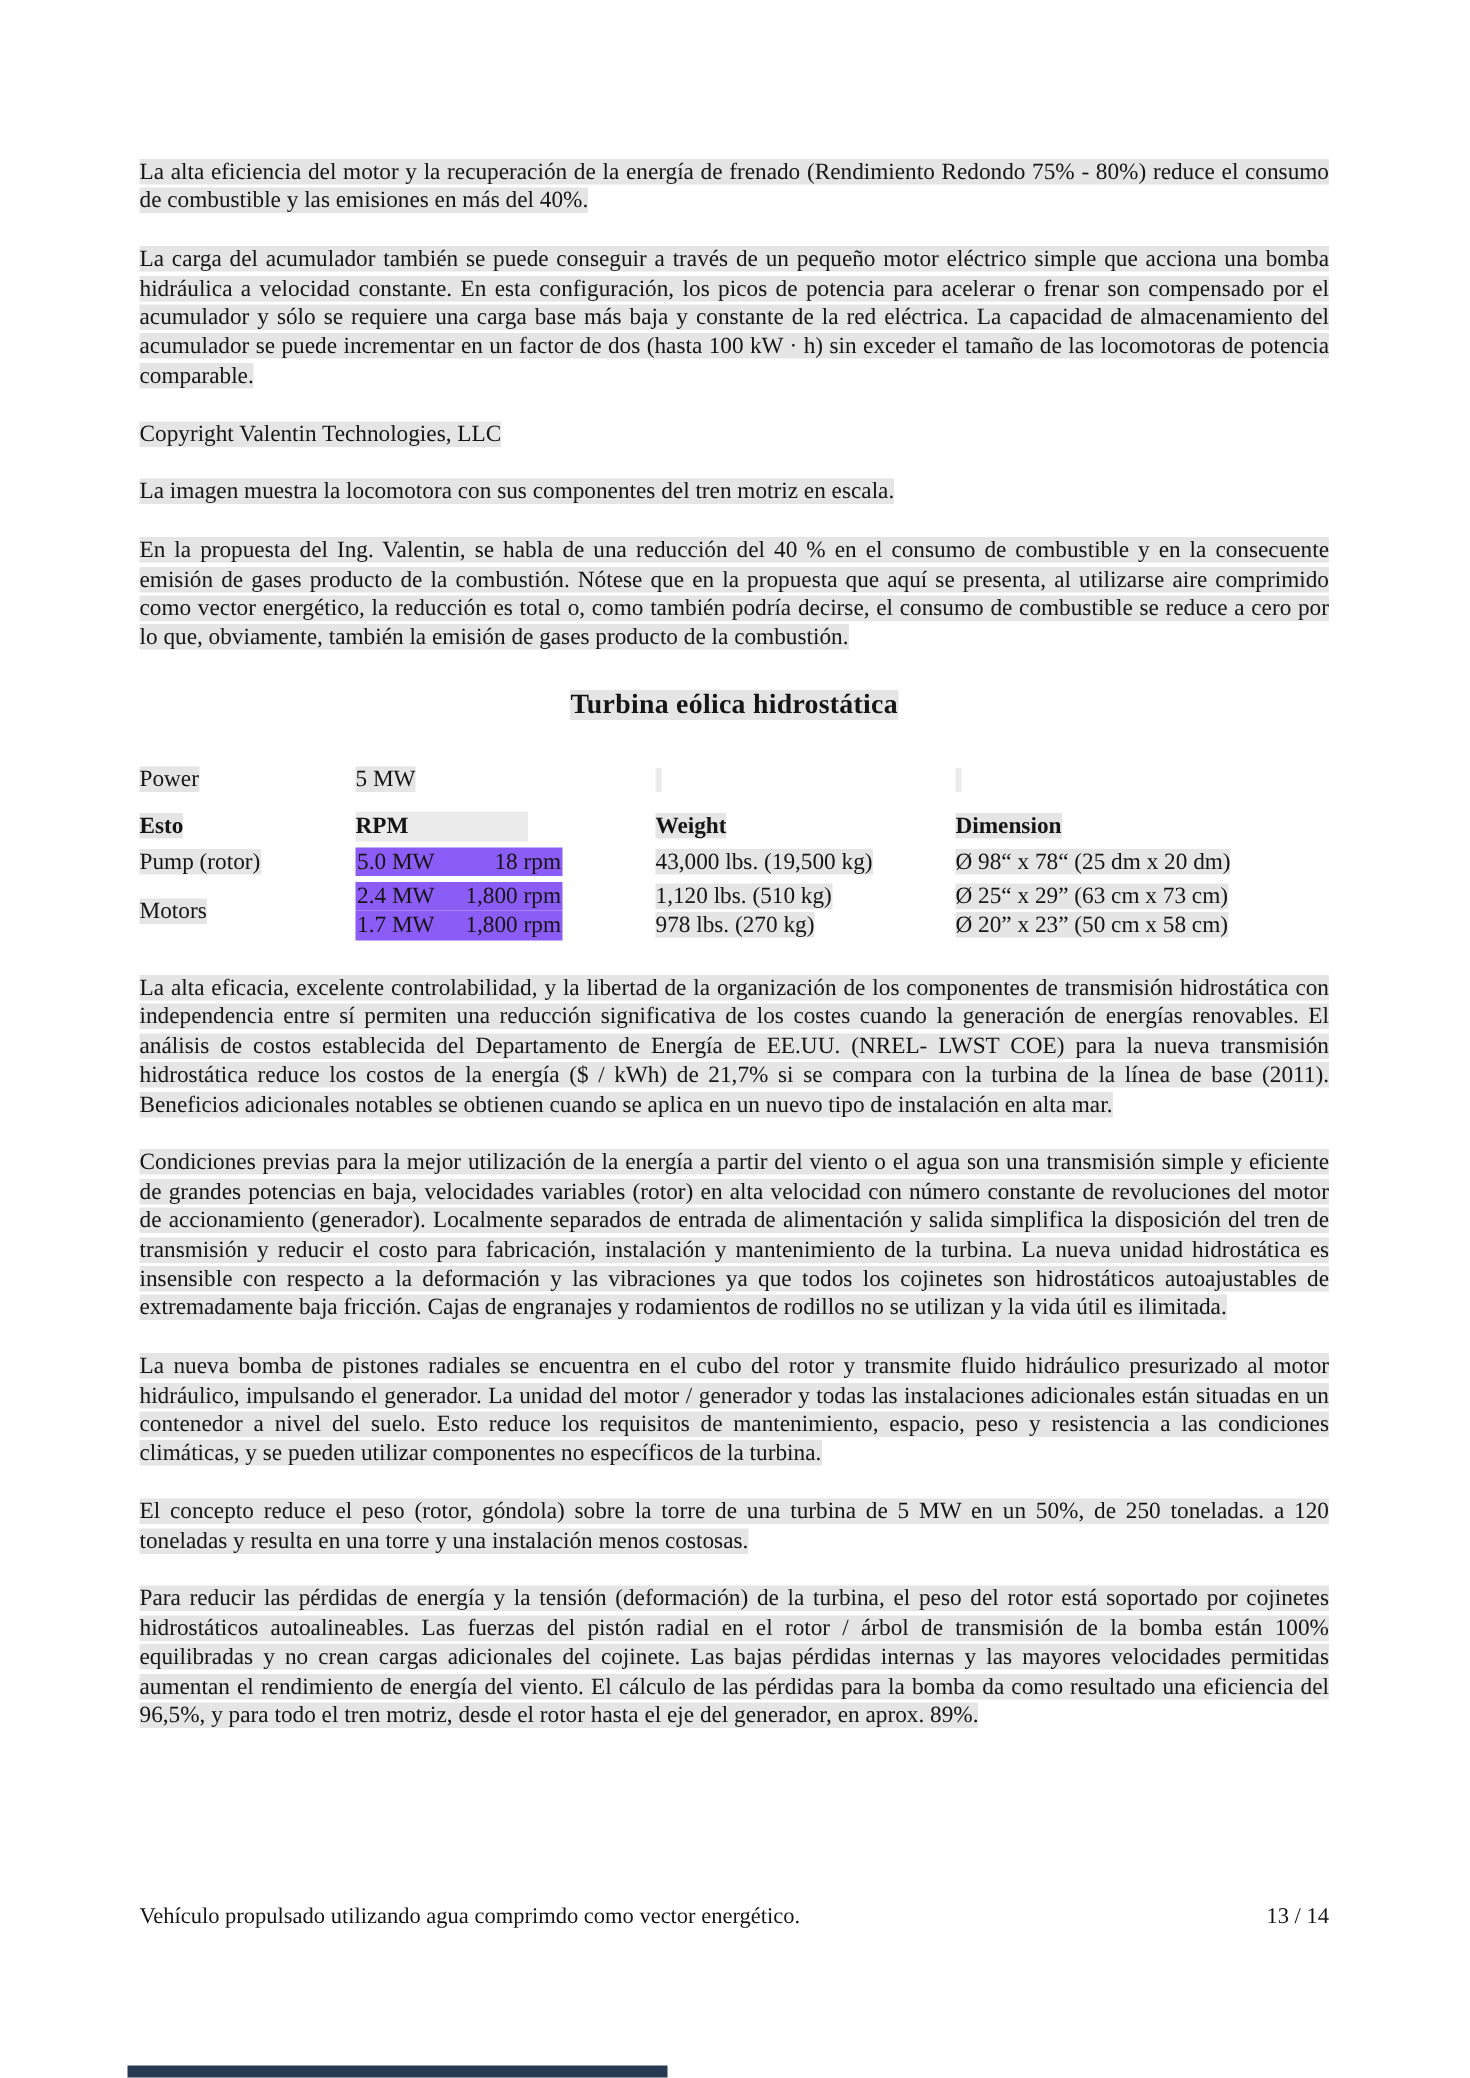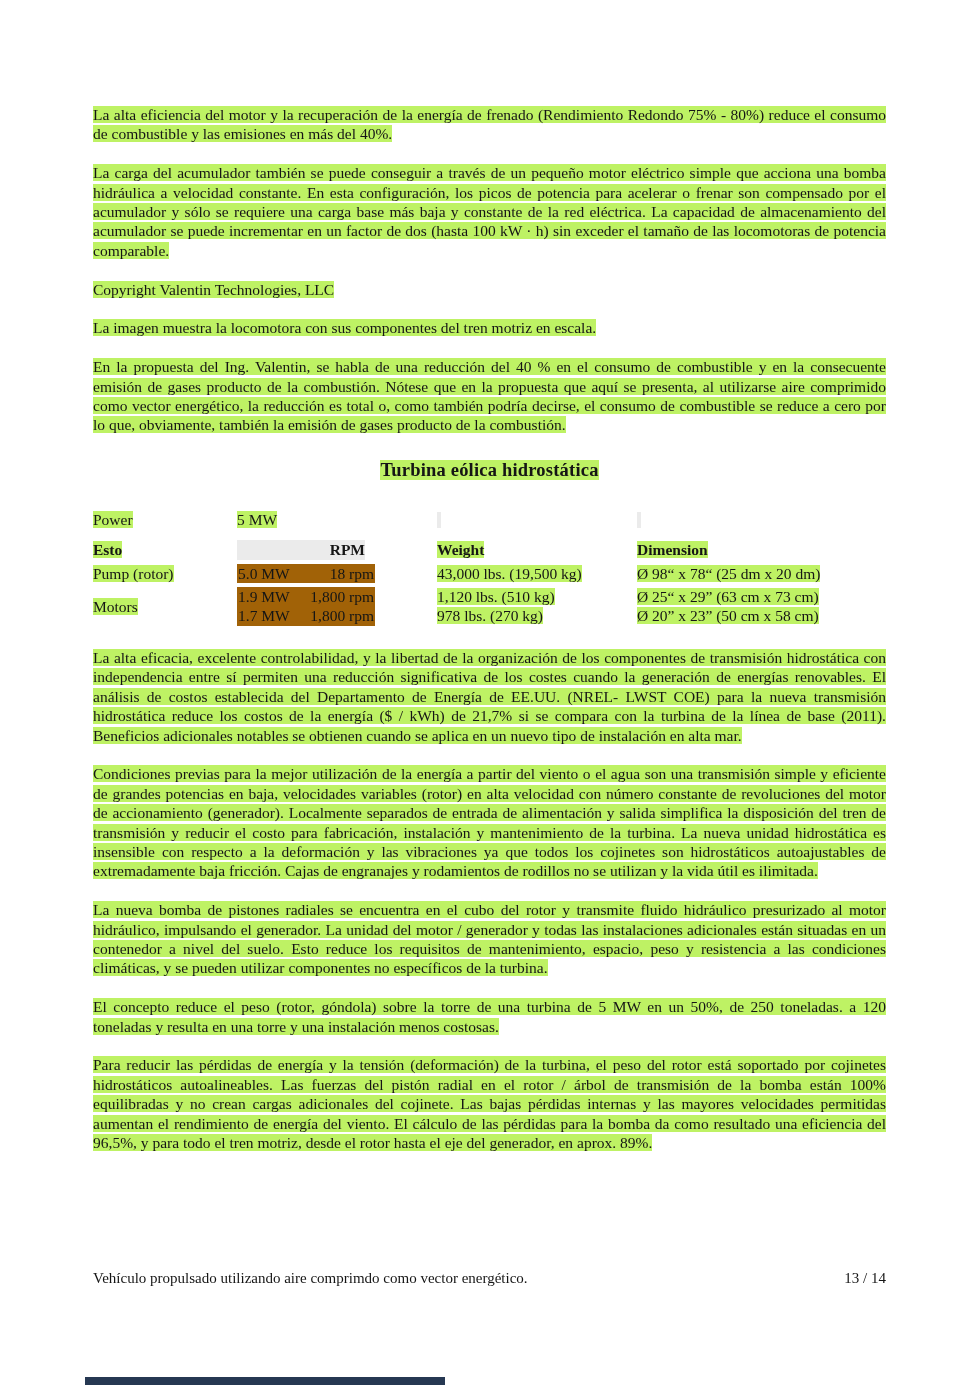--- a/index.html
+++ b/index.html
@@ -16,21 +16,21 @@
     left:93px; top:105px;
     width:793px;
   }
   .para {
     font-size:15.5px;
     line-height:19.4px;
     text-align:justify;
     margin-bottom:19.4px;
   }
   .para.single { text-align:left; }
-  .hl { background:#bef264; }
+  .hl { background:#e5e5e5; }
   .heading {
     font-size:18.5px;
     font-weight:bold;
     margin:25px 0 29px 0;
     letter-spacing:0.2px;
     text-align:center;
   }
   
   .ptable { font-size:15.5px; line-height:19.4px; margin-bottom:22px; }
   .trow {
@@ -38,27 +38,26 @@
     grid-template-columns:144px 200px 200px 249px;
     align-items:start;
   }
   .row-power { margin-bottom:8px; }
   .row-head  { margin-bottom:4px; font-weight:bold; }
   .row-pump  { margin-bottom:4px; }
   .mwrpm {
     display:flex;
     justify-content:space-between;
     width:138px;
-    background:#a16207;
+    background:#8b5cf6;
     padding:0 1px;
   }
   .rpm-head {
     display:block;
-    width:128px;
-    text-align:right;
+    width:115px;
     background:#ebebeb;
     font-weight:bold;
   }
   .sliver {
     display:inline-block;
     width:4px; height:16px;
     background:#ebebeb;
     margin-top:2px;
   }
   .motors-label { align-self:center; }
@@ -123,21 +122,21 @@
       </div>
       <div><span class="hl">43,000 lbs. (19,500 kg)</span></div>
       <div><span class="hl">Ø 98“ x 78“ (25 dm x 20 dm)</span></div>
     </div>
 
     <div class="trow">
       <div class="motors-label"><span class="hl">Motors</span></div>
       <div class="cell-stack">
         <div>
           <span class="mwrpm">
-            <span>1.9 MW</span>
+            <span>2.4 MW</span>
             <span>1,800 rpm</span>
           </span>
         </div>
         <div>
           <span class="mwrpm">
             <span>1.7 MW</span>
             <span>1,800 rpm</span>
           </span>
         </div>
       </div>
@@ -159,17 +158,17 @@
 
   <p class="para"><span class="hl">La nueva bomba de pistones radiales se encuentra en el cubo del rotor y transmite fluido hidráulico presurizado al motor hidráulico, impulsando el generador. La unidad del motor / generador y todas las instalaciones adicionales están situadas en un contenedor a nivel del suelo. Esto reduce los requisitos de mantenimiento, espacio, peso y resistencia a las condiciones climáticas, y se pueden utilizar componentes no específicos de la turbina.</span></p>
 
   <p class="para"><span class="hl">El concepto reduce el peso (rotor, góndola) sobre la torre de una turbina de 5 MW en un 50%, de 250 toneladas. a 120 toneladas y resulta en una torre y una instalación menos costosas.</span></p>
 
   <p class="para"><span class="hl">Para reducir las pérdidas de energía y la tensión (deformación) de la turbina, el peso del rotor está soportado por cojinetes hidrostáticos autoalineables. Las fuerzas del pistón radial en el rotor / árbol de transmisión de la bomba están 100% equilibradas y no crean cargas adicionales del cojinete. Las bajas pérdidas internas y las mayores velocidades permitidas aumentan el rendimiento de energía del viento. El cálculo de las pérdidas para la bomba da como resultado una eficiencia del 96,5%, y para todo el tren motriz, desde el rotor hasta el eje del generador, en aprox. 89%.</span></p>
 
 </div>
 
 <div class="footer">
-  <span>Vehículo propulsado utilizando aire comprimdo como vector energético.</span>
+  <span>Vehículo propulsado utilizando agua comprimdo como vector energético.</span>
   <span>13 / 14</span>
 </div>
 
 <div class="bottom-bar"></div>
 
 </body></html>

